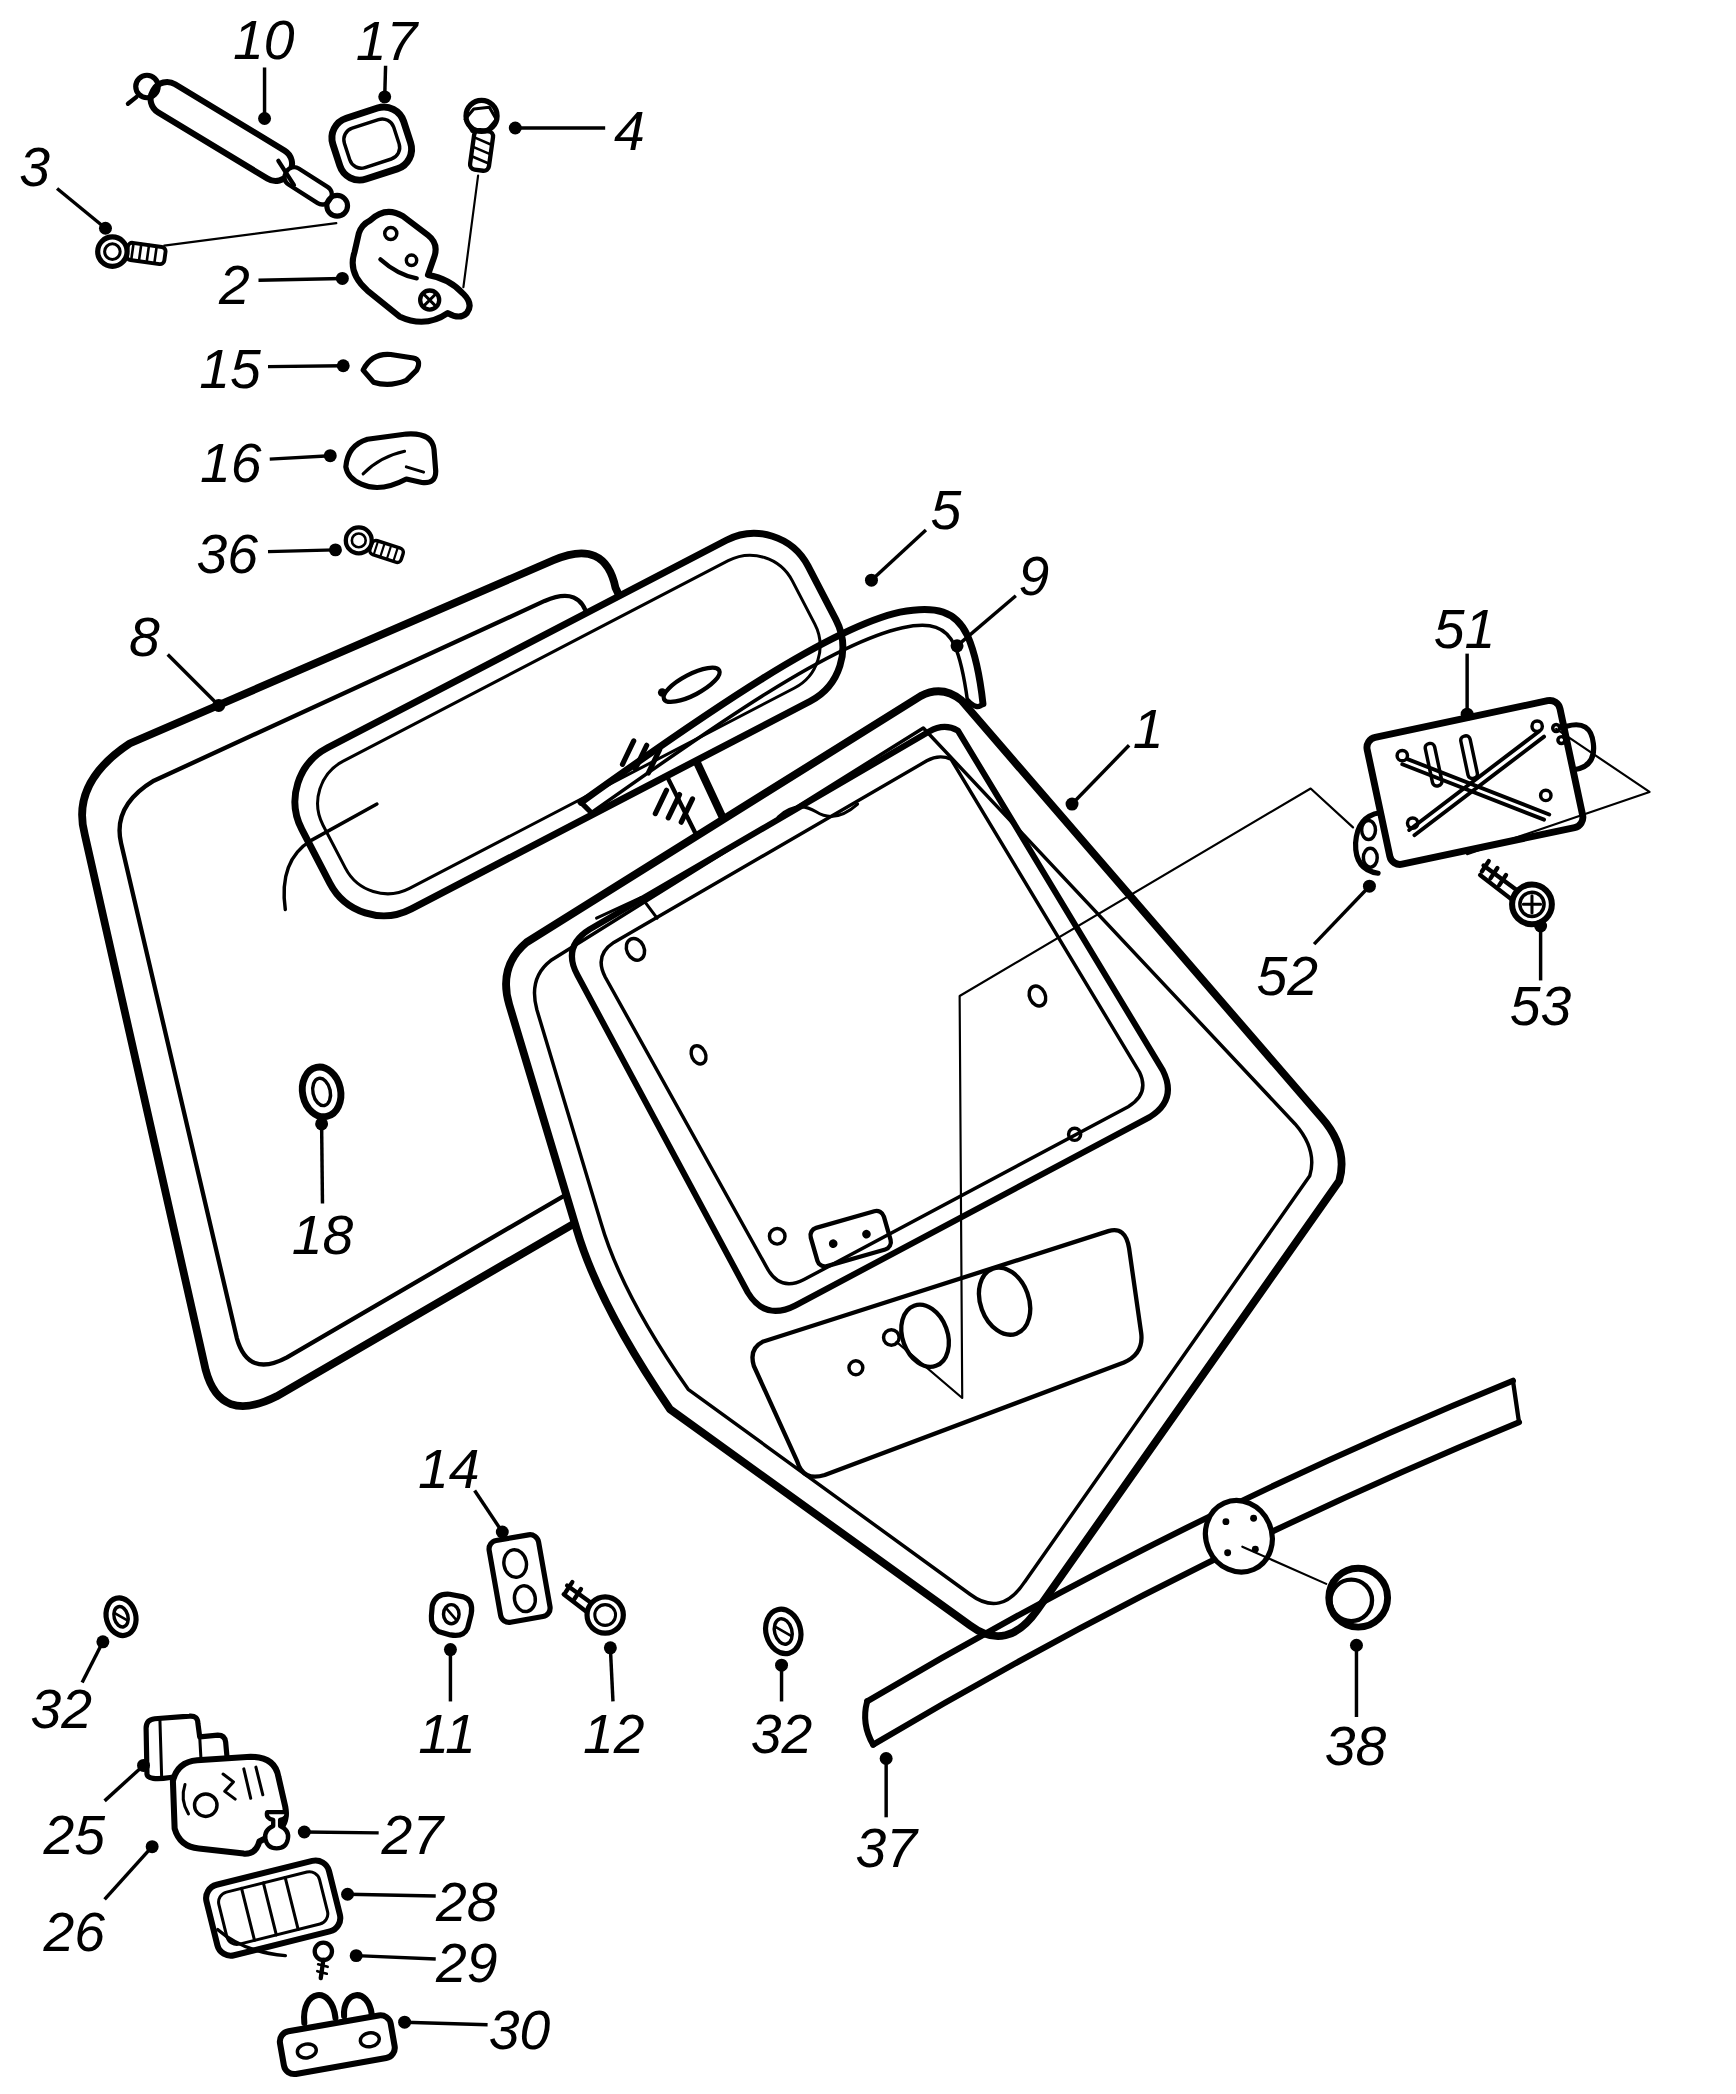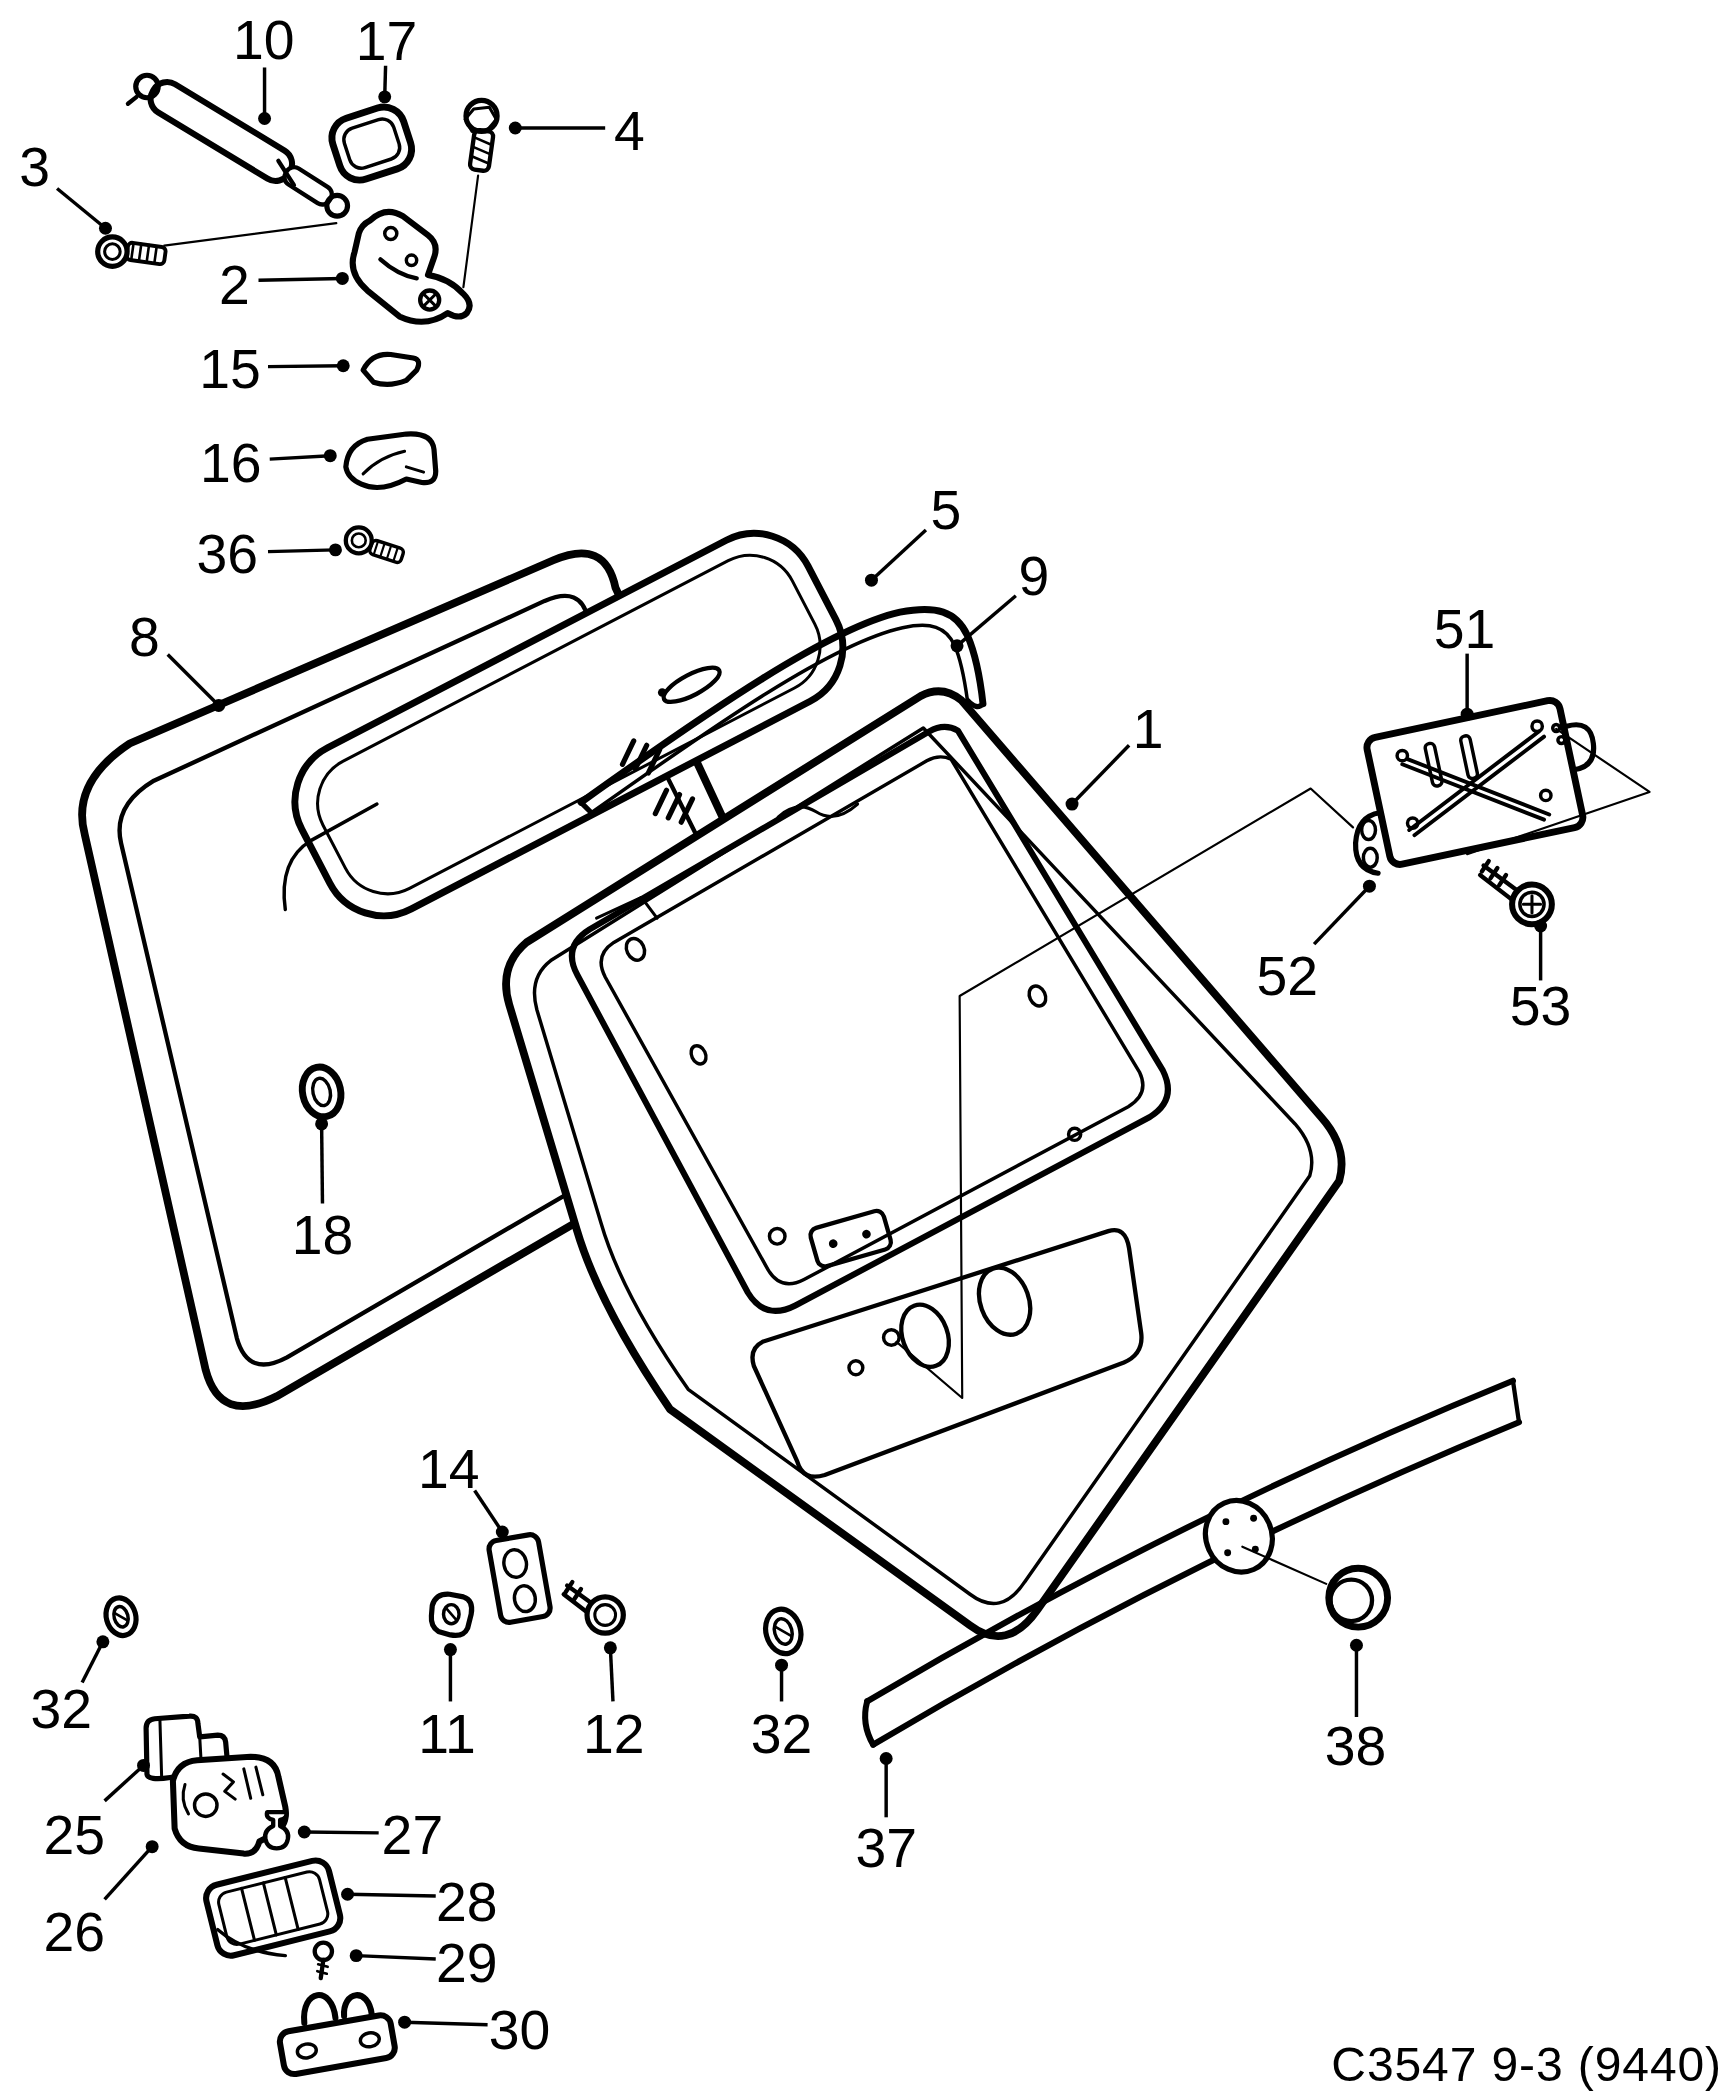--- a/index.html
+++ b/index.html
@@ -7,20 +7,21 @@
     padding: 0;
     background: #ffffff;
     font-family: "Liberation Sans", sans-serif;
   }
   #stage {
     position: relative;
     width: 1736px;
     height: 2094px;
     background: #ffffff;
     overflow: hidden;
+    font-style: italic;
   }
   #drawing {
     position: absolute;
     left: 0;
     top: 0;
   }
   .callout-num {
     font-family: "Liberation Sans", sans-serif;
     font-size: 64px;
     fill: #000000;
@@ -448,15 +449,14 @@
           <text x="1025" y="2138" class="callout-num">37</text>
         </g>
         <g>
           <polyline points="1569,1986 1569,1903" fill="none" stroke="#000000" stroke-width="4"></polyline>
           <circle cx="1569" cy="1903" r="7.5" fill="#000000" stroke="none"></circle>
           <text x="1568" y="2020" class="callout-num">38</text>
         </g>
       </g>
   </svg>
 
-  <div id="drawing-code">C3547 9-3 (9440)</div>
 </div>
 
 
 </body></html>

